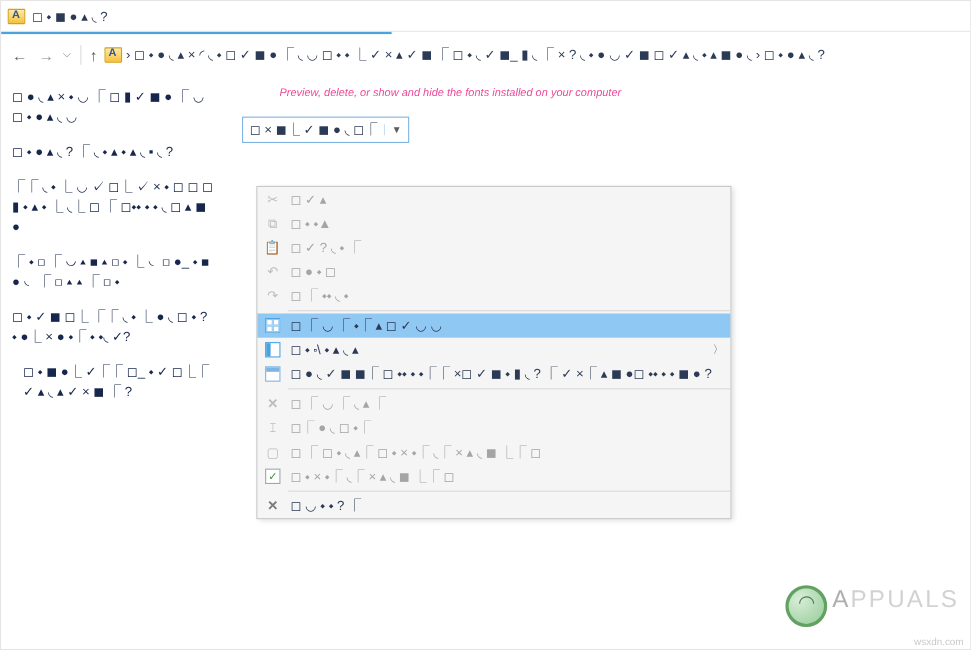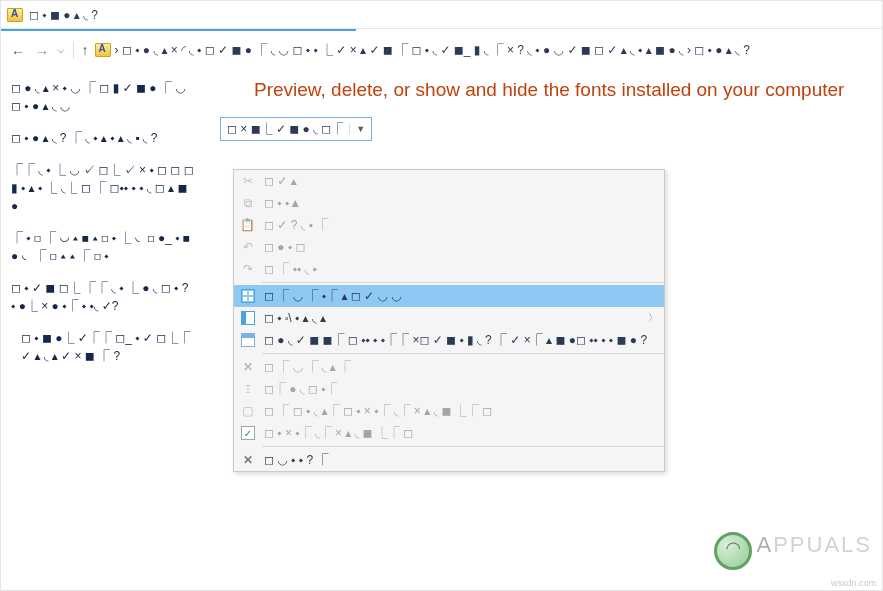--- a/index.html
+++ b/index.html
@@ -17,21 +17,21 @@
     .addrbar .sep{ width:1px; height:18px; background:#dcdcdc; margin:0 2px;}
     .addrbar .up-arrow{ font-size:14px; color:#555;}
     .addr-path{ display:flex; align-items:center; gap:4px; font-size:12px; color:#2b3a55;}
     .addr-path .folder-icon{ width:16px; height:14px; background:linear-gradient(#ffe9a6,#f5c13d); border:1px solid #d4a017; border-radius:1px; position:relative;}
     .addr-path .folder-icon::after{content:"A"; position:absolute; left:3px; top:-1px; font-size:10px; font-weight:bold; color:#2b5797;}
     .content{ display:flex; height: calc(100% - 66px);}
     .sidebar{ width:205px; padding:12px 10px; font-size:12px; color:#16264c; line-height:1.5;}
     .sidebar .side-link{ margin-bottom:14px; word-break:break-all; cursor:pointer;}
     .sidebar .side-link.indent{ padding-left:10px;}
     .main{ flex:1; padding:8px 10px; position:relative;}
-    .heading{ font-size:19px; color:#c2410c; margin:4px 0 16px 38px;}
+    .heading{ font-size:10px; color:#ec4899; margin:4px 0 16px 38px;font-style:italic;}
     .toolbar-btn{ display:inline-flex; align-items:center; height:24px; border:1px solid #7eb4e1; background:#fff; font-size:12px; color:#2b3a55; padding:0 6px; gap:6px; margin-left:4px;}
     .toolbar-btn .dd{ border-left:1px solid #c9def0; padding-left:6px; color:#5a5a5a; font-size:9px;}
     .context-menu{ position:absolute; top:168px; left:232px; width:432px; background:#f5f5f5; border:1px solid #c9c9c9; box-shadow:2px 2px 5px rgba(0,0,0,.15); font-size:12px; color:#2b3a55;}
     .context-menu .row{ display:flex; align-items:center; height:22px; padding:0 6px; gap:8px;}
     .context-menu .row .ico{ width:16px; height:16px; display:flex; align-items:center; justify-content:center; font-size:12px; color:#7a7a7a; flex-shrink:0;}
     .context-menu .row .txt{ flex:1; white-space:nowrap; overflow:hidden;}
     .context-menu .row .sub{ font-size:10px; color:#6a6a6a;}
     .context-menu .row.disabled{ color:#a5a5a5;}
     .context-menu .row.disabled .ico{ color:#bdbdbd;}
     .context-menu .row.highlight{ background:#8fc8f3;}

